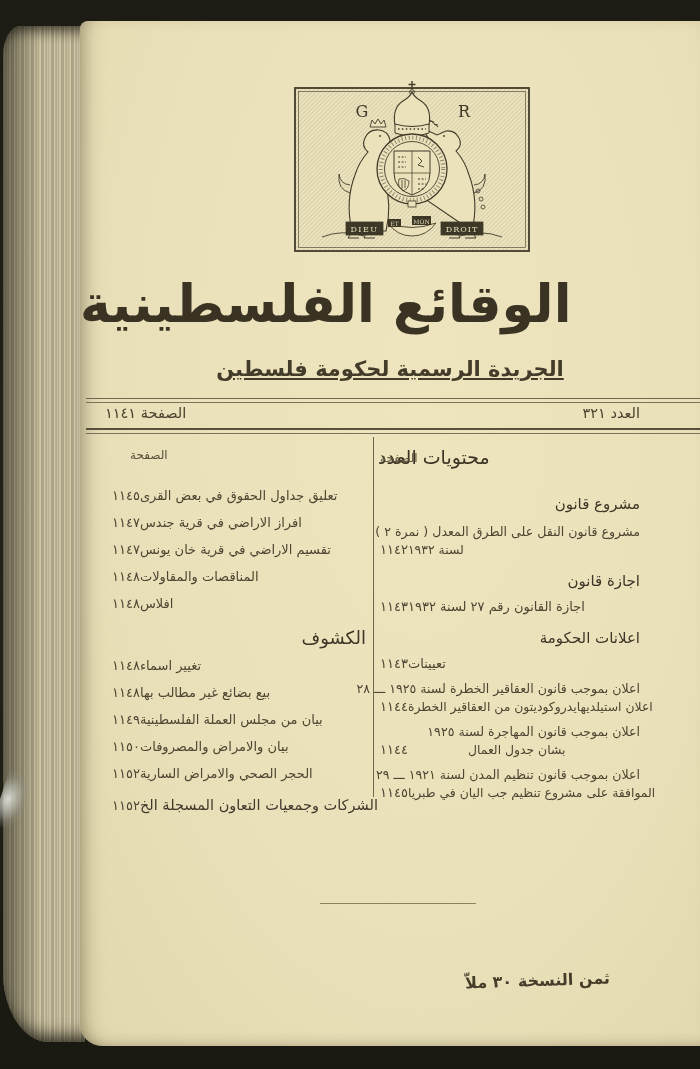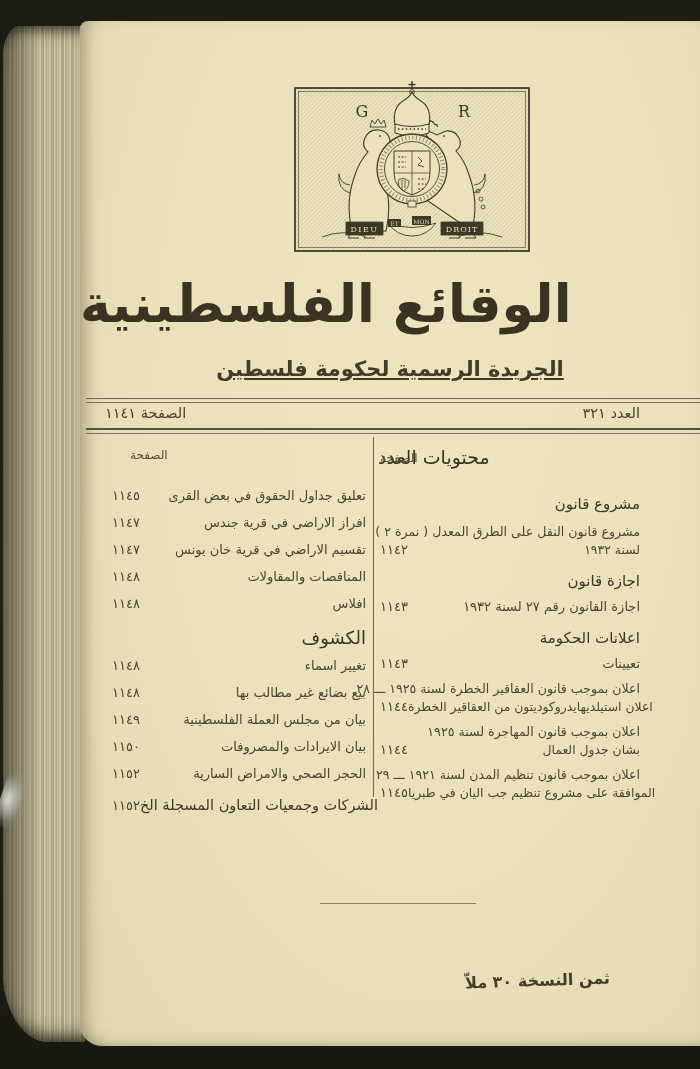--- a/index.html
+++ b/index.html
@@ -47,21 +47,21 @@
   .col1{left:298px;top:425px;width:262px;}
   .col2{left:20px;top:427px;width:266px;}
   .toc-head{position:relative;height:34px;}
   .toc-title{display:block;text-align:left;margin-right:66px;font-size:19px;color:#3b3424;}
   .pg-head{position:absolute;left:2px;top:5px;font-size:12px;color:#55493;color:#554d38;}
   .col2 .pg-head2{position:absolute;left:30px;top:0;font-size:12px;color:#554d38;}
   .col2 .entries{padding-top:40px;}
   .sec{font-size:15px;color:#3d3525;margin:15px 0 9px;text-align:right;}
   .sec.big{font-size:18px;margin:12px 0 10px;}
   .ent{margin-bottom:8px;}
-  .row{display:flex;direction:ltr;justify-content:space-between;align-items:baseline;padding-left:2px;}
+  .row{display:flex;direction:ltr;align-items:baseline;padding-left:2px;}
   .col1 .row{padding-left:2px;}
   .col2 .row{padding-left:12px;height:19px;margin-bottom:8px;}
   .pg{font-size:13px;letter-spacing:2px;color:#4e4633;white-space:nowrap;}
   .txt{direction:rtl;white-space:nowrap;font-size:13px;}
   .col1 .ln{text-align:right;white-space:nowrap;font-size:12.6px;line-height:20px;}
   .col1 .ln2t{font-size:12.4px;}
   .col1 .one .txt{font-size:13px;}
   .col2 .txt{font-size:13px;}
   .col2 .row.last{margin-top:12px;}
   .col2 .row.last .txt{font-size:14.5px;color:#40382a;}
@@ -252,21 +252,21 @@
         <div class="row">
           <span class="pg">١١٤٨</span>
           <span class="txt">بيع بضائع غير مطالب بها</span>
         </div>
         <div class="row">
           <span class="pg">١١٤٩</span>
           <span class="txt">بيان من مجلس العملة الفلسطينية</span>
         </div>
         <div class="row">
           <span class="pg">١١٥٠</span>
-          <span class="txt">بيان الايرادات والمصروفات</span>
+          <span class="txt">بيان والامراض والمصروفات</span>
         </div>
         <div class="row">
           <span class="pg">١١٥٢</span>
           <span class="txt">الحجر الصحي والامراض السارية</span>
         </div>
         <div class="row last">
           <span class="pg">١١٥٢</span>
           <span class="txt">الشركات وجمعيات التعاون المسجلة الخ</span>
         </div>
       </div>

